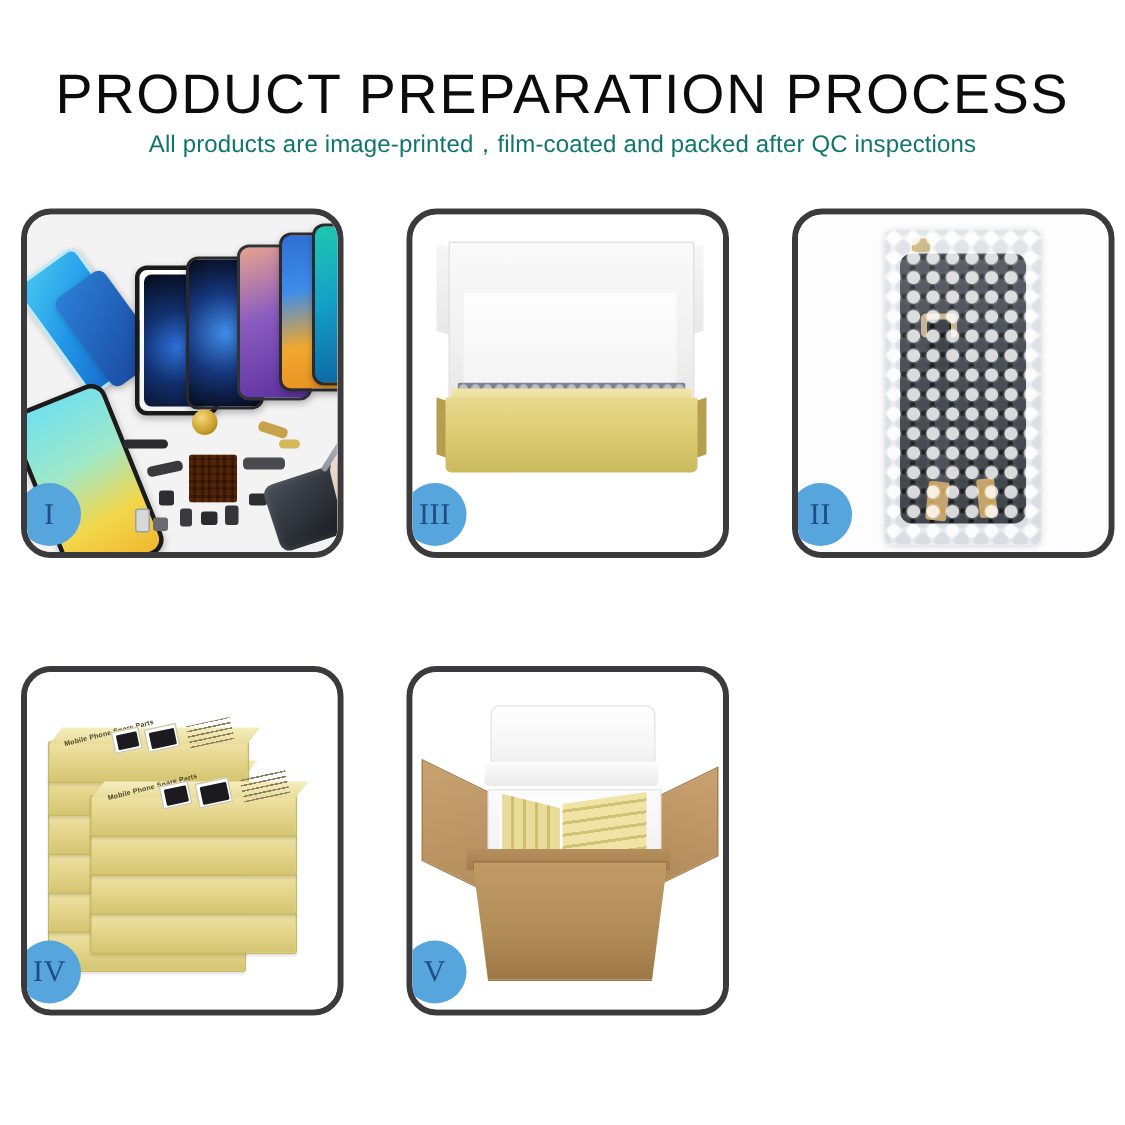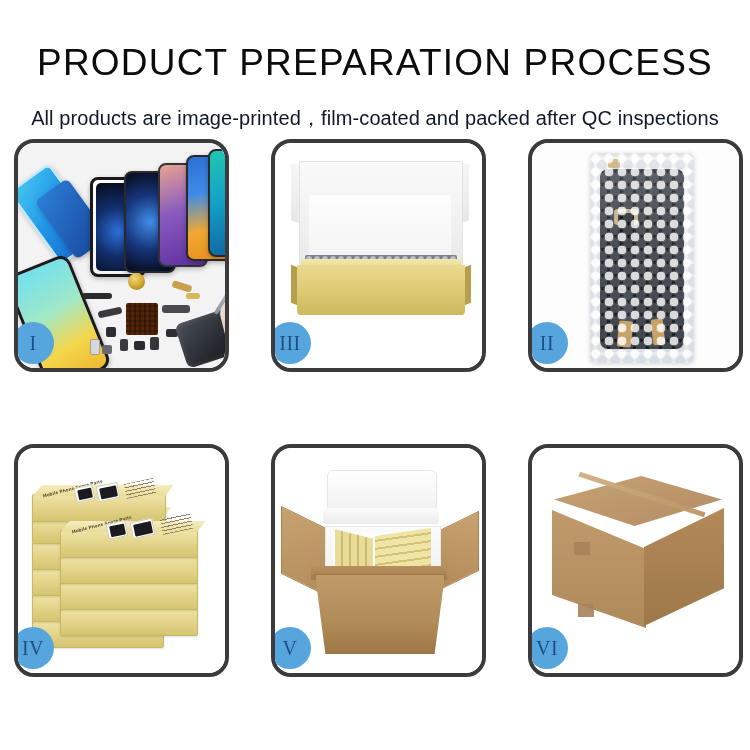--- a/index.html
+++ b/index.html
@@ -20,23 +20,23 @@
     font-size:37px;
     letter-spacing:1.2px;
     font-weight:400;
     color:#0c0c0c;
     margin-top:44px;
     line-height:1.05;
     font-family:"Liberation Sans","DejaVu Sans",sans-serif;
   }
   .subtitle{
     text-align:center;
-    font-size:20px;
-    color:#0f172a;
-    margin-top:22px;
+    font-size:16px;
+    color:#0f766e;
+    margin-top:3px;
     letter-spacing:.1px;
     font-weight:400;
   }
 
   
   .grid{
     position:absolute;
     left:14px;top:139px;
     width:722px;height:538px;
     display:grid;
@@ -414,26 +414,15 @@
         <div class="foam-box"></div>
         <div class="foam-in"></div>
         <div class="pack-l"></div>
         <div class="pack-r"></div>
         <div class="ct-rim"></div>
         <div class="ct-body"></div>
       </div>
       <div class="badge">V</div>
     </div>
 
-    <div class="panel">
-      <div class="panel-inner p6">
-        <div class="c6-top"></div>
-        <div class="c6-seam"></div>
-        <div class="c6-left"></div>
-        <div class="c6-right"></div>
-        <div class="c6-tape1"></div>
-        <div class="c6-tape2"></div>
-      </div>
-      <div class="badge">VI</div>
-    </div>
 
   </div>
 </div>
 
 </body></html>

